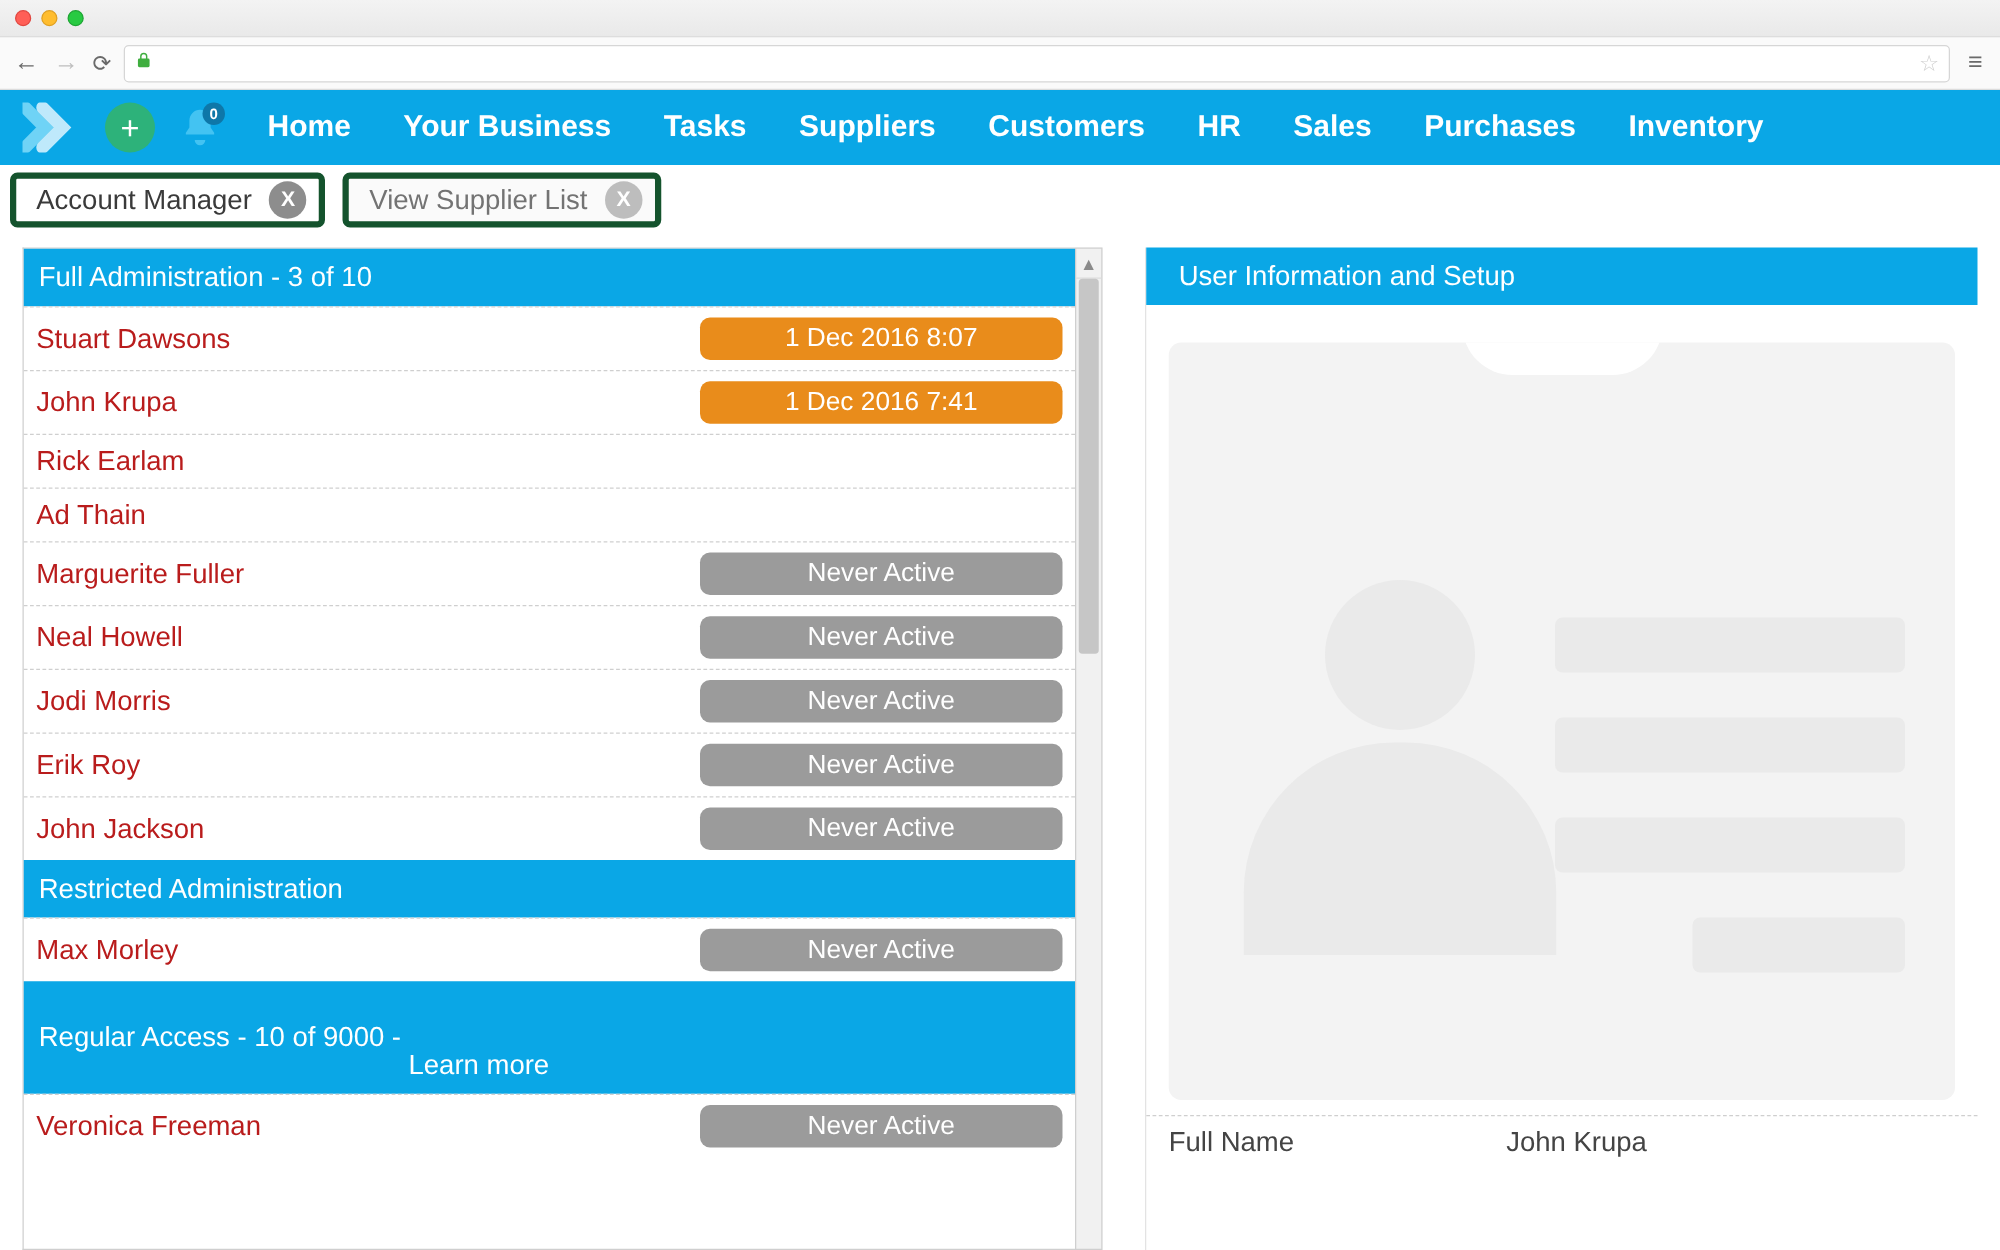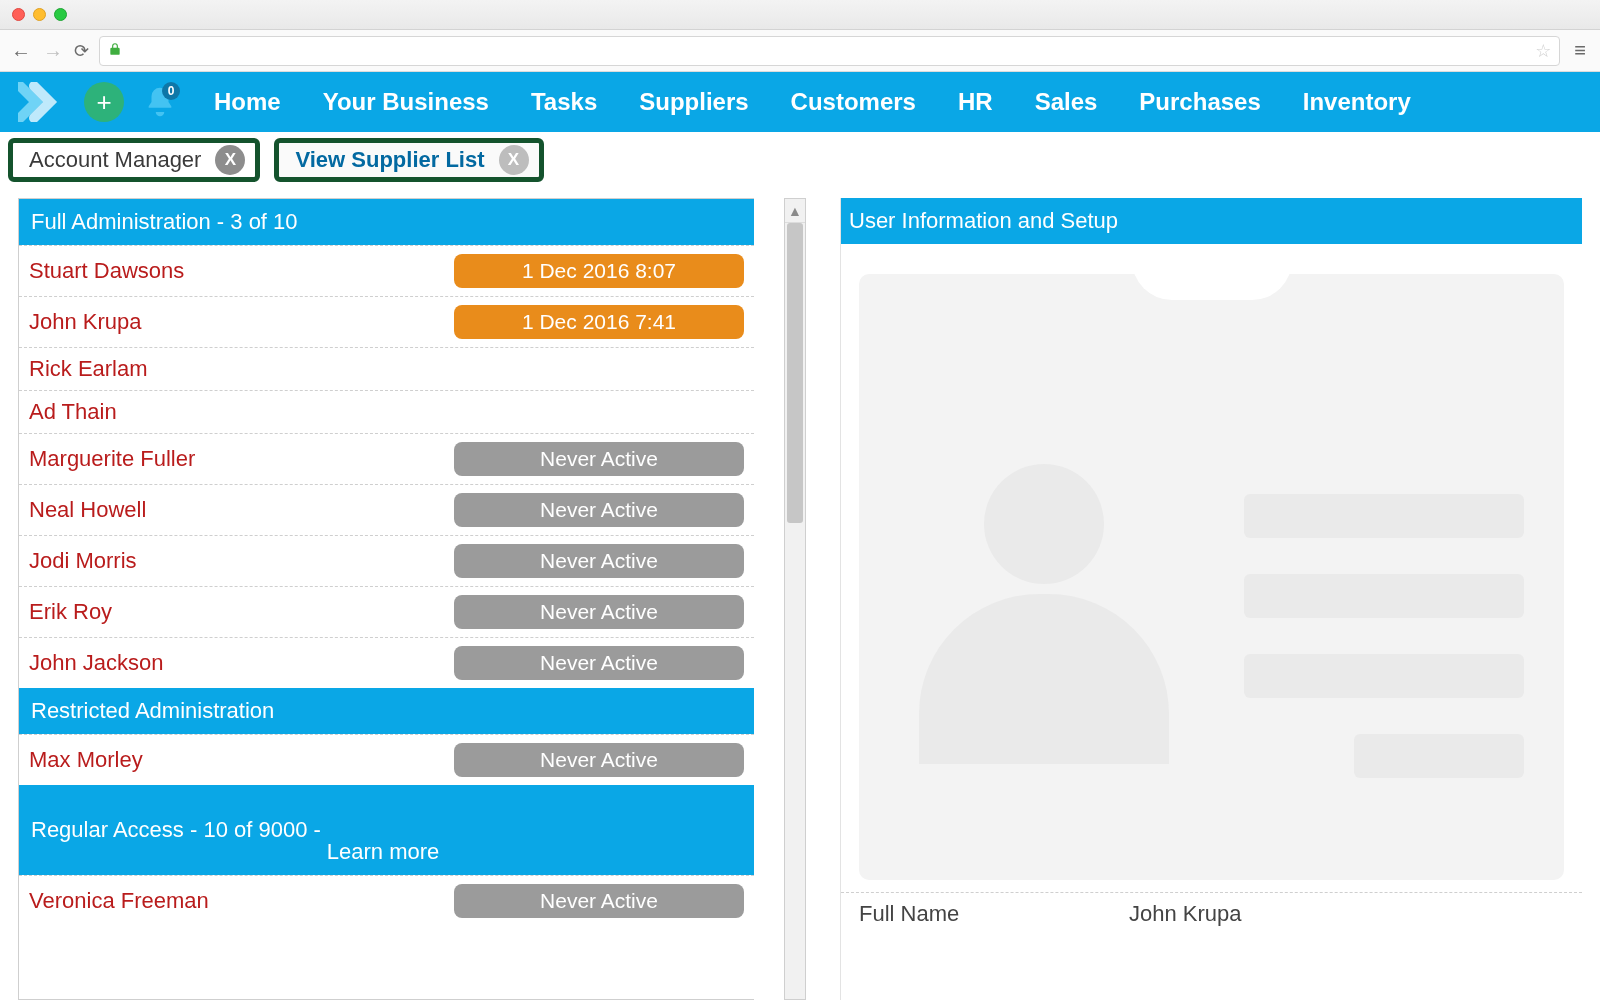--- a/index.html
+++ b/index.html
@@ -25,41 +25,41 @@
   .bell-wrap{position:relative;width:44px;height:44px;display:flex;align-items:center;justify-content:center;cursor:pointer;}
   .bell-wrap svg{fill:#43c3f2;}
   .bell-badge{position:absolute;top:2px;right:2px;background:#0e77a8;color:#fff;border-radius:10px;font-size:12px;min-width:18px;height:18px;display:flex;align-items:center;justify-content:center;padding:0 4px;font-weight:600;}
   .nav-items{display:flex;gap:42px;margin-left:18px;font-size:24px;}
   .nav-items a{color:#fff;text-decoration:none;cursor:pointer;white-space:nowrap;font-weight:bold;}
   
   .tabbar{height:56px;background:#fff;display:flex;align-items:center;padding:6px 8px;gap:14px;}
   .doc-tab{display:flex;align-items:center;gap:14px;height:44px;border:5px solid #14532d;border-radius:6px;padding:0 10px 0 16px;background:#fff;cursor:pointer;}
   .doc-tab.inactive{color:#9b9b9b;background:#fafafa;}
   .doc-tab .label{font-size:22px;color:#3a3a3a;}
-  .doc-tab.inactive .label{color:#0369a1;font-weight:bold;}
+  .doc-tab.inactive .label{color:#737373;}
   .close-x{width:30px;height:30px;border-radius:50%;background:#8d8d8d;color:#fff;display:flex;align-items:center;justify-content:center;font-size:17px;font-weight:700;}
   .doc-tab.inactive .close-x{background:#bdbdbd;}
   
   .main{display:flex;gap:34px;padding:10px 18px 0 18px;height:calc(1000px - 30px - 42px - 60px - 56px);}
-  .panel-left{width:788px;position:relative;display:flex;gap:30px;}
+  .panel-left{width:864px;position:relative;display:flex;}
   .list-wrap{flex:1;border:1px solid #cfcfcf;border-right:none;background:#fff;}
   .scroll-col{width:22px;background:#f1f1f1;border:1px solid #cfcfcf;position:relative;}
   .scroll-up{height:24px;display:flex;align-items:center;justify-content:center;color:#8a8a8a;font-size:14px;border-bottom:1px solid #dcdcdc;cursor:pointer;}
   .scroll-thumb{position:absolute;top:24px;left:2px;right:2px;height:300px;background:#c6c6c6;border-radius:3px;}
   .group-header{background:#0aa7e6;color:#fff;padding:10px 12px;font-size:22px;display:flex;align-items:center;gap:6px;}
   .group-header a{color:#fff;cursor:pointer;margin-top:44px;}
   .row{display:flex;align-items:center;justify-content:space-between;padding:8px 10px;border-top:1px dashed #cfcfcf;cursor:pointer;}
   .row:first-of-type{border-top:none;}
   .row .name{font-size:22px;color:#b91c1c;}
   .badge{min-width:290px;text-align:center;color:#fff;border-radius:8px;padding:5px 18px;font-size:21px;font-weight:500;}
   .badge.orange{background:#e98c1b;}
   .badge.gray{background:#9b9b9b;}
   
   .panel-right{flex:1;border-left:1px solid #e3e3e3;}
-  .right-header{background:#0aa7e6;color:#fff;padding:10px 8px;font-size:22px;}
+  .right-header{background:#0aa7e6;color:#fff;padding:10px 26px;font-size:22px;}
   .card-illus{margin:30px 18px 12px 18px;height:606px;background:#f3f3f3;border-radius:10px;position:relative;overflow:hidden;}
   .card-illus::before{content:"";position:absolute;left:50%;top:-44px;transform:translateX(-50%);width:160px;height:70px;background:#fff;border-radius:0 0 40px 40px;}
   .avatar-shape{position:absolute;left:40px;top:190px;width:290px;height:360px;}
   .avatar-head{width:120px;height:120px;border-radius:50%;background:#eaeaea;margin:0 auto;}
   .avatar-body{width:250px;height:170px;background:#eaeaea;border-radius:120px 120px 0 0;margin:10px auto 0 auto;}
   .line-shape{position:absolute;right:40px;background:#eaeaea;height:44px;border-radius:6px;}
   .line1{top:220px;width:280px;}
   .line2{top:300px;width:280px;}
   .line3{top:380px;width:280px;}
   .line4{top:460px;width:170px;}

